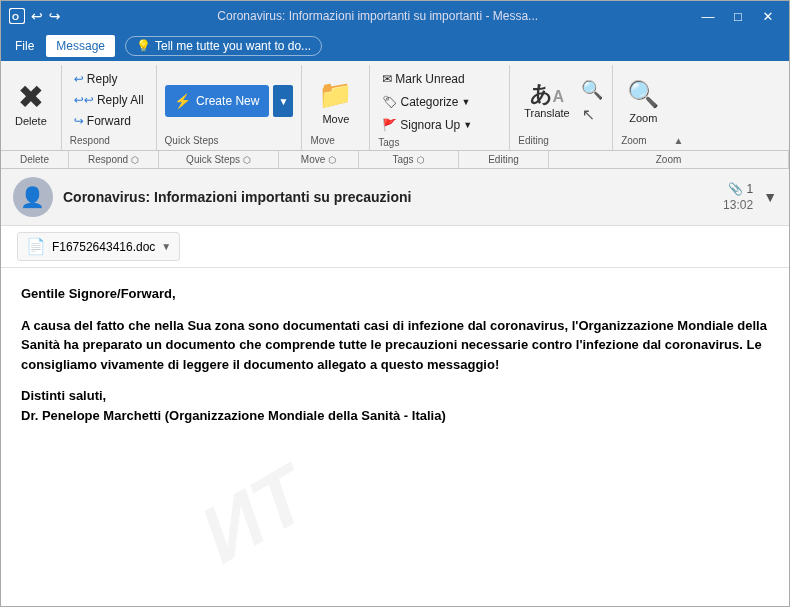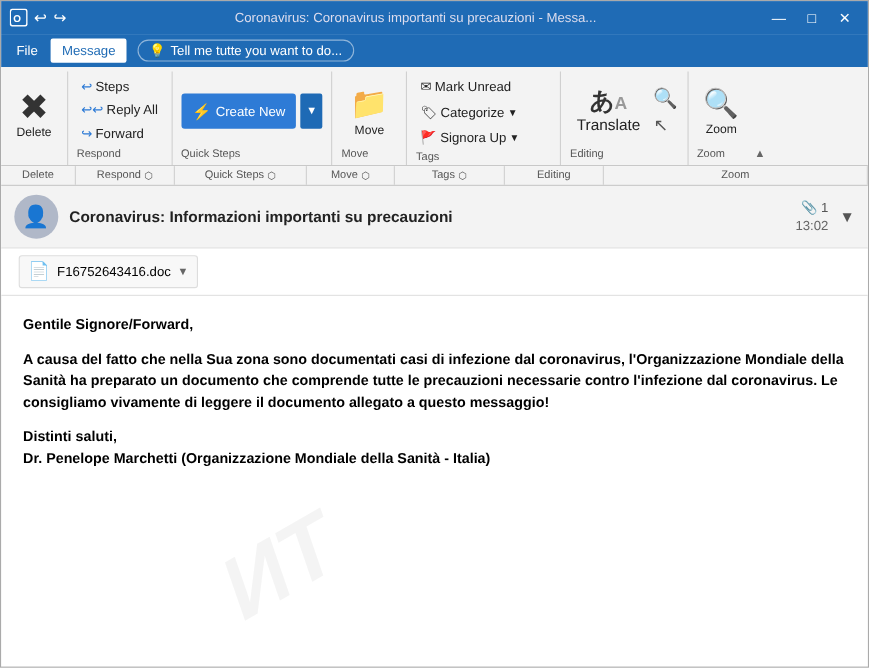--- a/index.html
+++ b/index.html
@@ -368,21 +368,21 @@
   <div class="title-bar-left">
     <div class="title-bar-icon">
       <svg viewBox="0 0 14 14" fill="none">
         <rect width="14" height="14" rx="2" fill="#1f6bb5"></rect>
         <text x="2" y="11" font-size="9" fill="white" font-weight="bold">O</text>
       </svg>
     </div>
     <span style="color:white;cursor:pointer;font-size:14px;">↩</span>
     <span style="color:white;cursor:pointer;font-size:14px;">↪</span>
   </div>
-  <div class="title-text">Coronavirus: Coronavirus importanti su precauzioni - Messa...</div>
+  <div class="title-text">Coronavirus: Informazioni importanti su importanti - Messa...</div>
   <div class="title-controls">
     <button class="title-btn">—</button>
     <button class="title-btn">□</button>
     <button class="title-btn close">✕</button>
   </div>
 </div>
 
 <div class="menu-bar">
   <div class="menu-item">File</div>
   <div class="menu-item active">Message</div>
@@ -397,21 +397,21 @@
   <div style="display:flex;flex-direction:column;align-items:center;padding:4px 8px;border-right:1px solid #d0d0d0;">
     <div class="delete-btn">
       <span class="delete-x">✖</span>
       <span class="delete-label">Delete</span>
     </div>
   </div>
 
   <div class="respond-group">
     <div class="ribbon-btn-small">
       <span style="color:#2e7bd6;">↩</span>
-      <span>Steps</span>
+      <span>Reply</span>
     </div>
     <div class="ribbon-btn-small">
       <span style="color:#2e7bd6;">↩↩</span>
       <span>Reply All</span>
     </div>
     <div class="ribbon-btn-small">
       <span style="color:#2e7bd6;">↪</span>
       <span>Forward</span>
     </div>
     <div class="ribbon-group-label">Respond</div>
@@ -458,21 +458,21 @@
     <div class="ribbon-group-label" style="display:flex;align-items:center;gap:3px;">Tags</div>
   </div>
 
   <div class="editing-group">
     <div class="editing-content">
       <div class="translate-btn">
         <div style="display:flex;align-items:flex-end;gap:0;">
           <span class="translate-char" style="font-size:22px;">あ</span>
           <span class="translate-char" style="font-size:16px;color:#999;">A</span>
         </div>
-        <span style="font-size:14px;color:#222;margin-top:2px;">Translate</span>
+        <span style="font-size:11px;color:#222;margin-top:2px;">Translate</span>
       </div>
       <div style="display:flex;flex-direction:column;gap:4px;justify-content:center;">
         <span class="cursor-icon">🔍</span>
         <span class="cursor-icon" style="font-size:16px;">↖</span>
       </div>
     </div>
     <div class="ribbon-group-label">Editing</div>
   </div>
 
   <div class="zoom-group">

